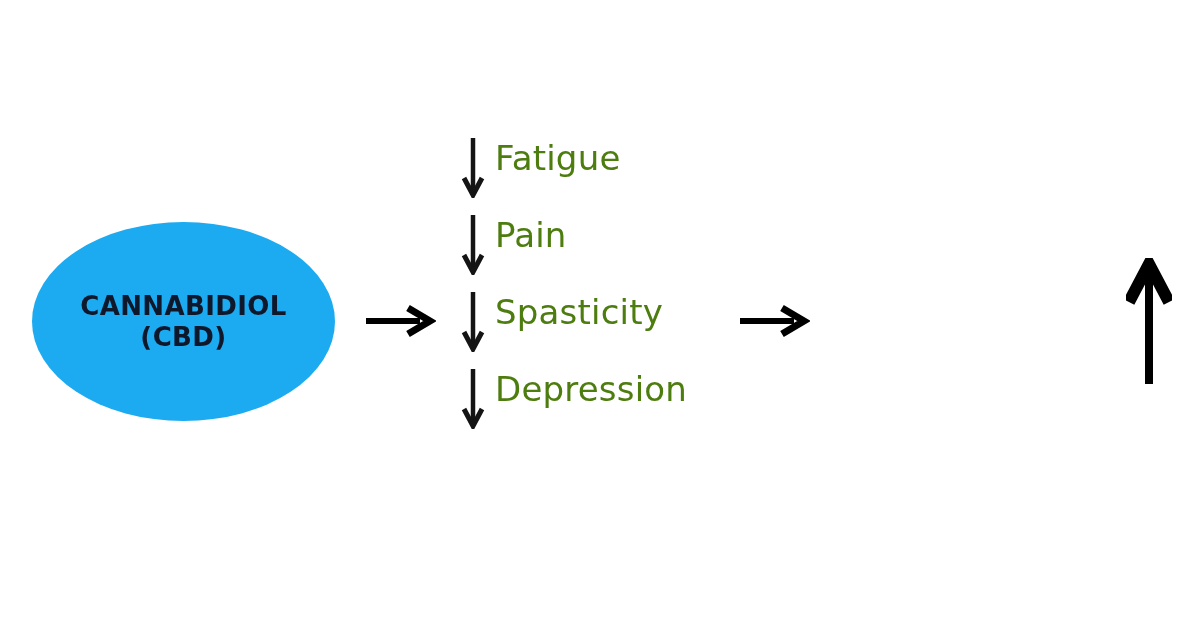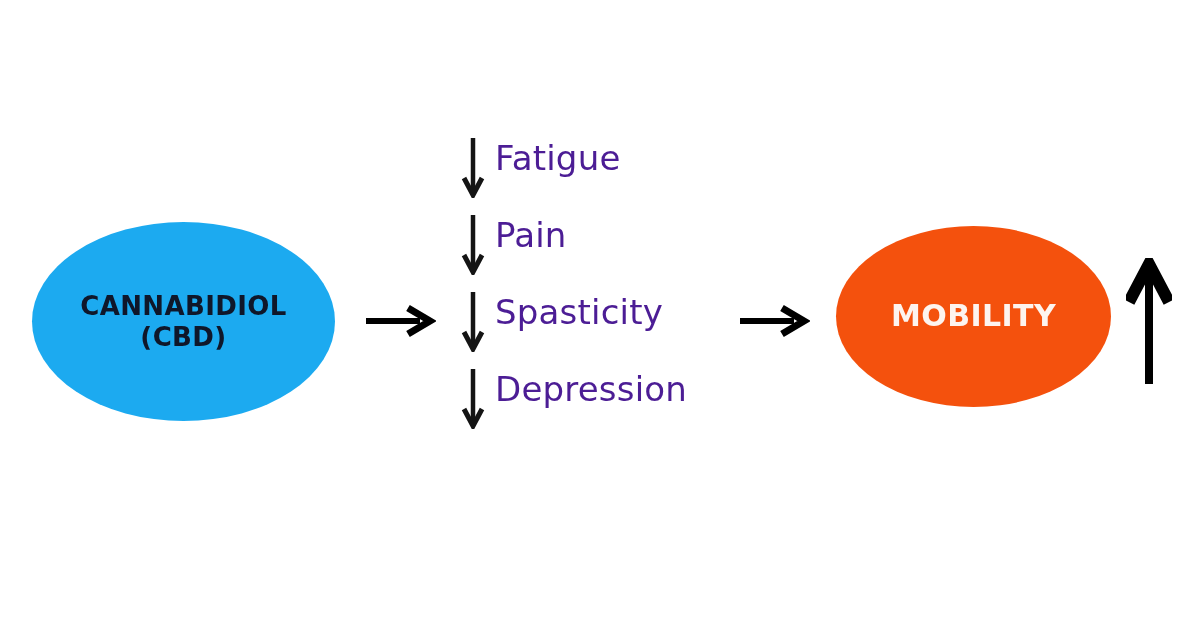--- a/index.html
+++ b/index.html
@@ -85,21 +85,21 @@
     top: 4px;
     width: 30px;
     height: 62px;
   }
   .symptom-label {
     position: absolute;
     left: 43px;
     top: 6px;
     font-size: 34px;
     font-weight: normal;
-    color: #4c1d95;
+    color: #4d7c0f;
     white-space: nowrap;
     letter-spacing: 0.2px;
   }
 
   
   #mobility-up-arrow {
     position: absolute;
     left: 1126px;
     top: 258px;
     width: 46px;
@@ -160,23 +160,20 @@
 
   </div>
 
   <div class="connector" id="connector-2">
     <svg width="72" height="36" viewBox="0 0 72 36">
       <line x1="2" y1="18" x2="56" y2="18" stroke="#000000" stroke-width="6"></line>
       <polyline points="44,5 66,18 44,31" fill="none" stroke="#000000" stroke-width="7" stroke-linecap="butt" stroke-linejoin="miter"></polyline>
     </svg>
   </div>
 
-  <div class="node" id="node-mobility">
-    <span class="node-label">MOBILITY</span>
-  </div>
 
   <div id="mobility-up-arrow">
     <svg width="46" height="130" viewBox="0 0 46 130">
       <line x1="23" y1="126" x2="23" y2="10" stroke="#000000" stroke-width="8"></line>
       <polyline points="3,44 23,6 43,44" fill="none" stroke="#000000" stroke-width="12" stroke-linejoin="miter"></polyline>
     </svg>
   </div>
 
 </div>
 

